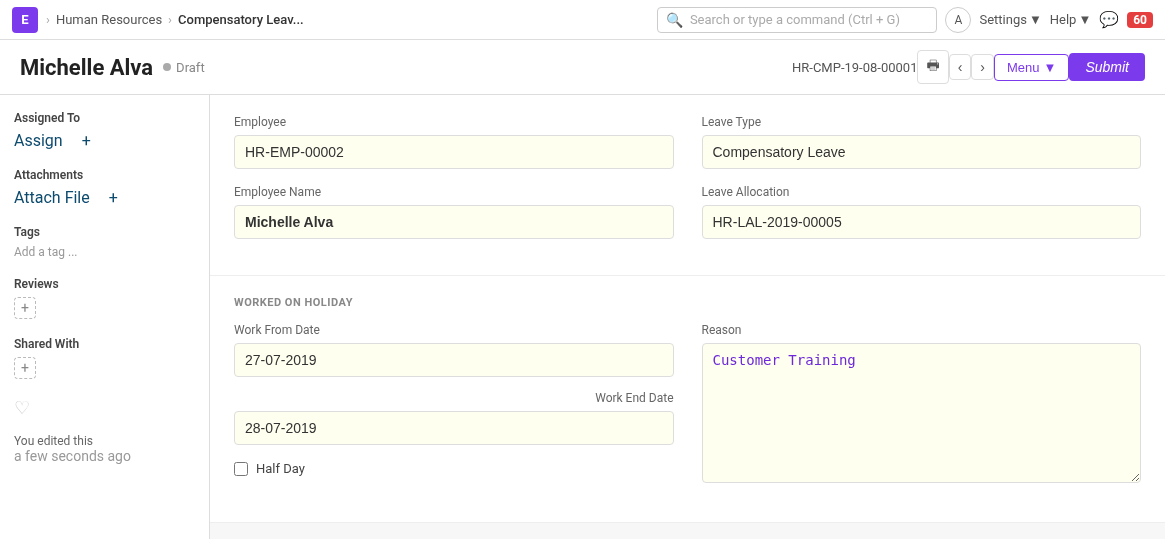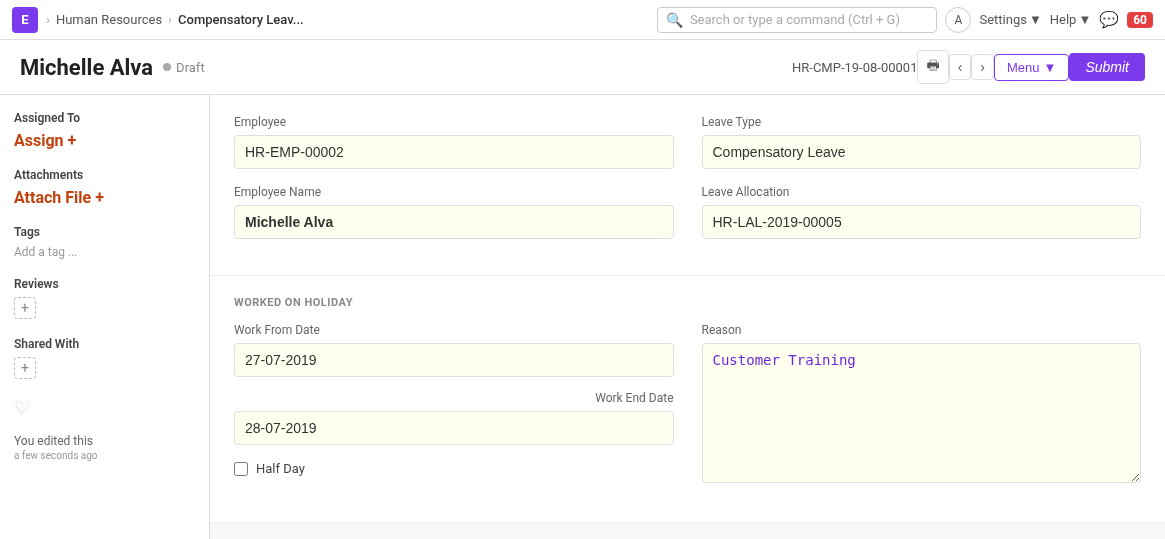--- a/index.html
+++ b/index.html
@@ -54,30 +54,30 @@
     
     .main-layout { display: flex; height: calc(539px - 40px - 51px); }
 
     
     .sidebar {
       width: 210px; min-width: 210px; background: #fff; border-right: 1px solid #ddd;
       padding: 16px 14px; overflow-y: auto;
     }
     .sidebar-section { margin-bottom: 18px; }
     .sidebar-section-title { font-size: 12px; font-weight: 600; color: #444; margin-bottom: 6px; }
-    .sidebar-action { display: flex; align-items: center; gap: 4px; color: #c2410c; font-size: 13px; cursor: pointer; font-weight: bold; }
+    .sidebar-action { display: flex; align-items: center; gap: 19px; color: #0c4a6e; font-size: 13px; cursor: pointer; }
     .sidebar-action span { font-size: 16px; }
     .sidebar-tag-input { color: #999; font-size: 12px; cursor: pointer; }
     .sidebar-plus-btn {
       width: 22px; height: 22px; border: 1px dashed #bbb; border-radius: 4px;
       display: flex; align-items: center; justify-content: center; color: #888; cursor: pointer; font-size: 14px;
     }
     .heart-icon { color: #ccc; font-size: 18px; cursor: pointer; margin-top: 8px; }
     .activity-text { color: #666; font-size: 12px; margin-top: 16px; }
-    .activity-time { color: #999; font-size: 10px; margin-top: 33px; }
+    .activity-time { color: #999; font-size: 14px; margin-top: 33px; }
 
     
     .main-content { flex: 1; overflow-y: auto; padding: 0; background: #f7f7f7; }
 
     .form-section {
       background: #fff; margin: 0; padding: 20px 24px; border-bottom: 1px solid #eee;
     }
     .form-row { display: flex; gap: 28px; margin-bottom: 16px; }
     .form-group { flex: 1; }
     .form-label { font-size: 12px; color: #666; margin-bottom: 6px; }

